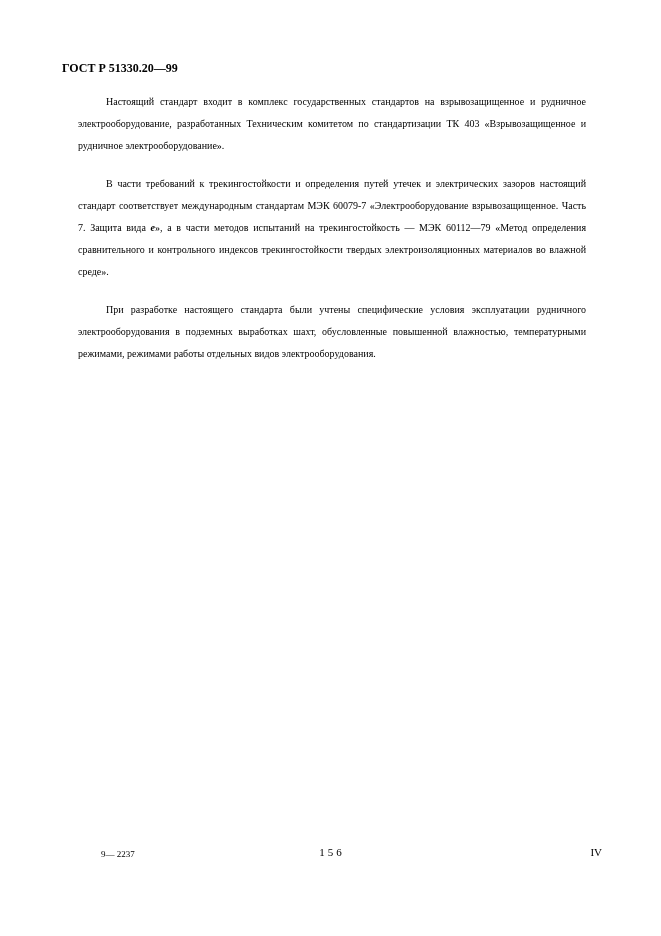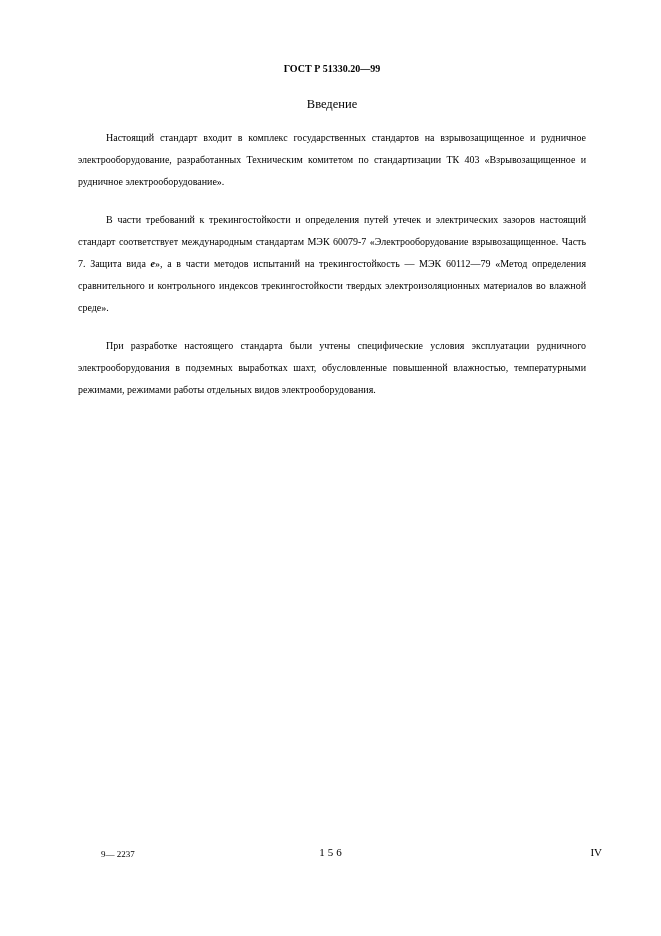--- a/index.html
+++ b/index.html
@@ -16,22 +16,22 @@
     color: #000000;
     overflow: hidden;
   }
   .content {
     position: absolute;
     left: 62px;
     top: 62px;
     width: 540px;
   }
   .doc-header {
-    text-align: center;
-    font-size: 10px;
+    text-align: left;
+    font-size: 12px;
     font-weight: bold;
     line-height: 13px;
   }
   .doc-title {
     text-align: center;
     font-size: 12.5px;
     font-weight: normal;
     margin: 22px 0 15px 0;
     line-height: 14px;
   }
@@ -75,21 +75,20 @@
 </head>
 <body>
 
 <div class="page">
   <div class="content">
 
     <div class="doc-header">
       <span>ГОСТ Р 51330.20—99</span>
     </div>
 
-    <div class="doc-title">Введение</div>
 
     <div class="doc-body">
       <p>Настоящий стандарт входит в комплекс государственных стандартов на взрывозащищенное и рудничное электрооборудование, разработанных Техническим комитетом по стандартизации ТК 403 «Взрывозащищенное и рудничное электрооборудование».</p>
 
       <p><span>В части требований к трекингостойкости и определения путей утечек и электрических зазоров настоящий стандарт соответствует международным стандартам МЭК 60079-7 «Электрооборудование взрывозащищенное. </span><span class="seg-bold">Часть 7. Защита вида </span><span class="seg-bold-italic">е</span><span>», а в части методов испытаний на трекингостойкость — МЭК 60112—79 «Метод определения сравнительного и контрольного индексов трекингостойкости твердых электроизоляционных материалов во влажной среде».</span></p>
 
       <p>При разработке настоящего стандарта были учтены специфические условия эксплуатации рудничного электрооборудования в подземных выработках шахт, обусловленные повышенной влажностью, температурными режимами, режимами работы отдельных видов электрооборудования.</p>
     </div>
 
   </div>

